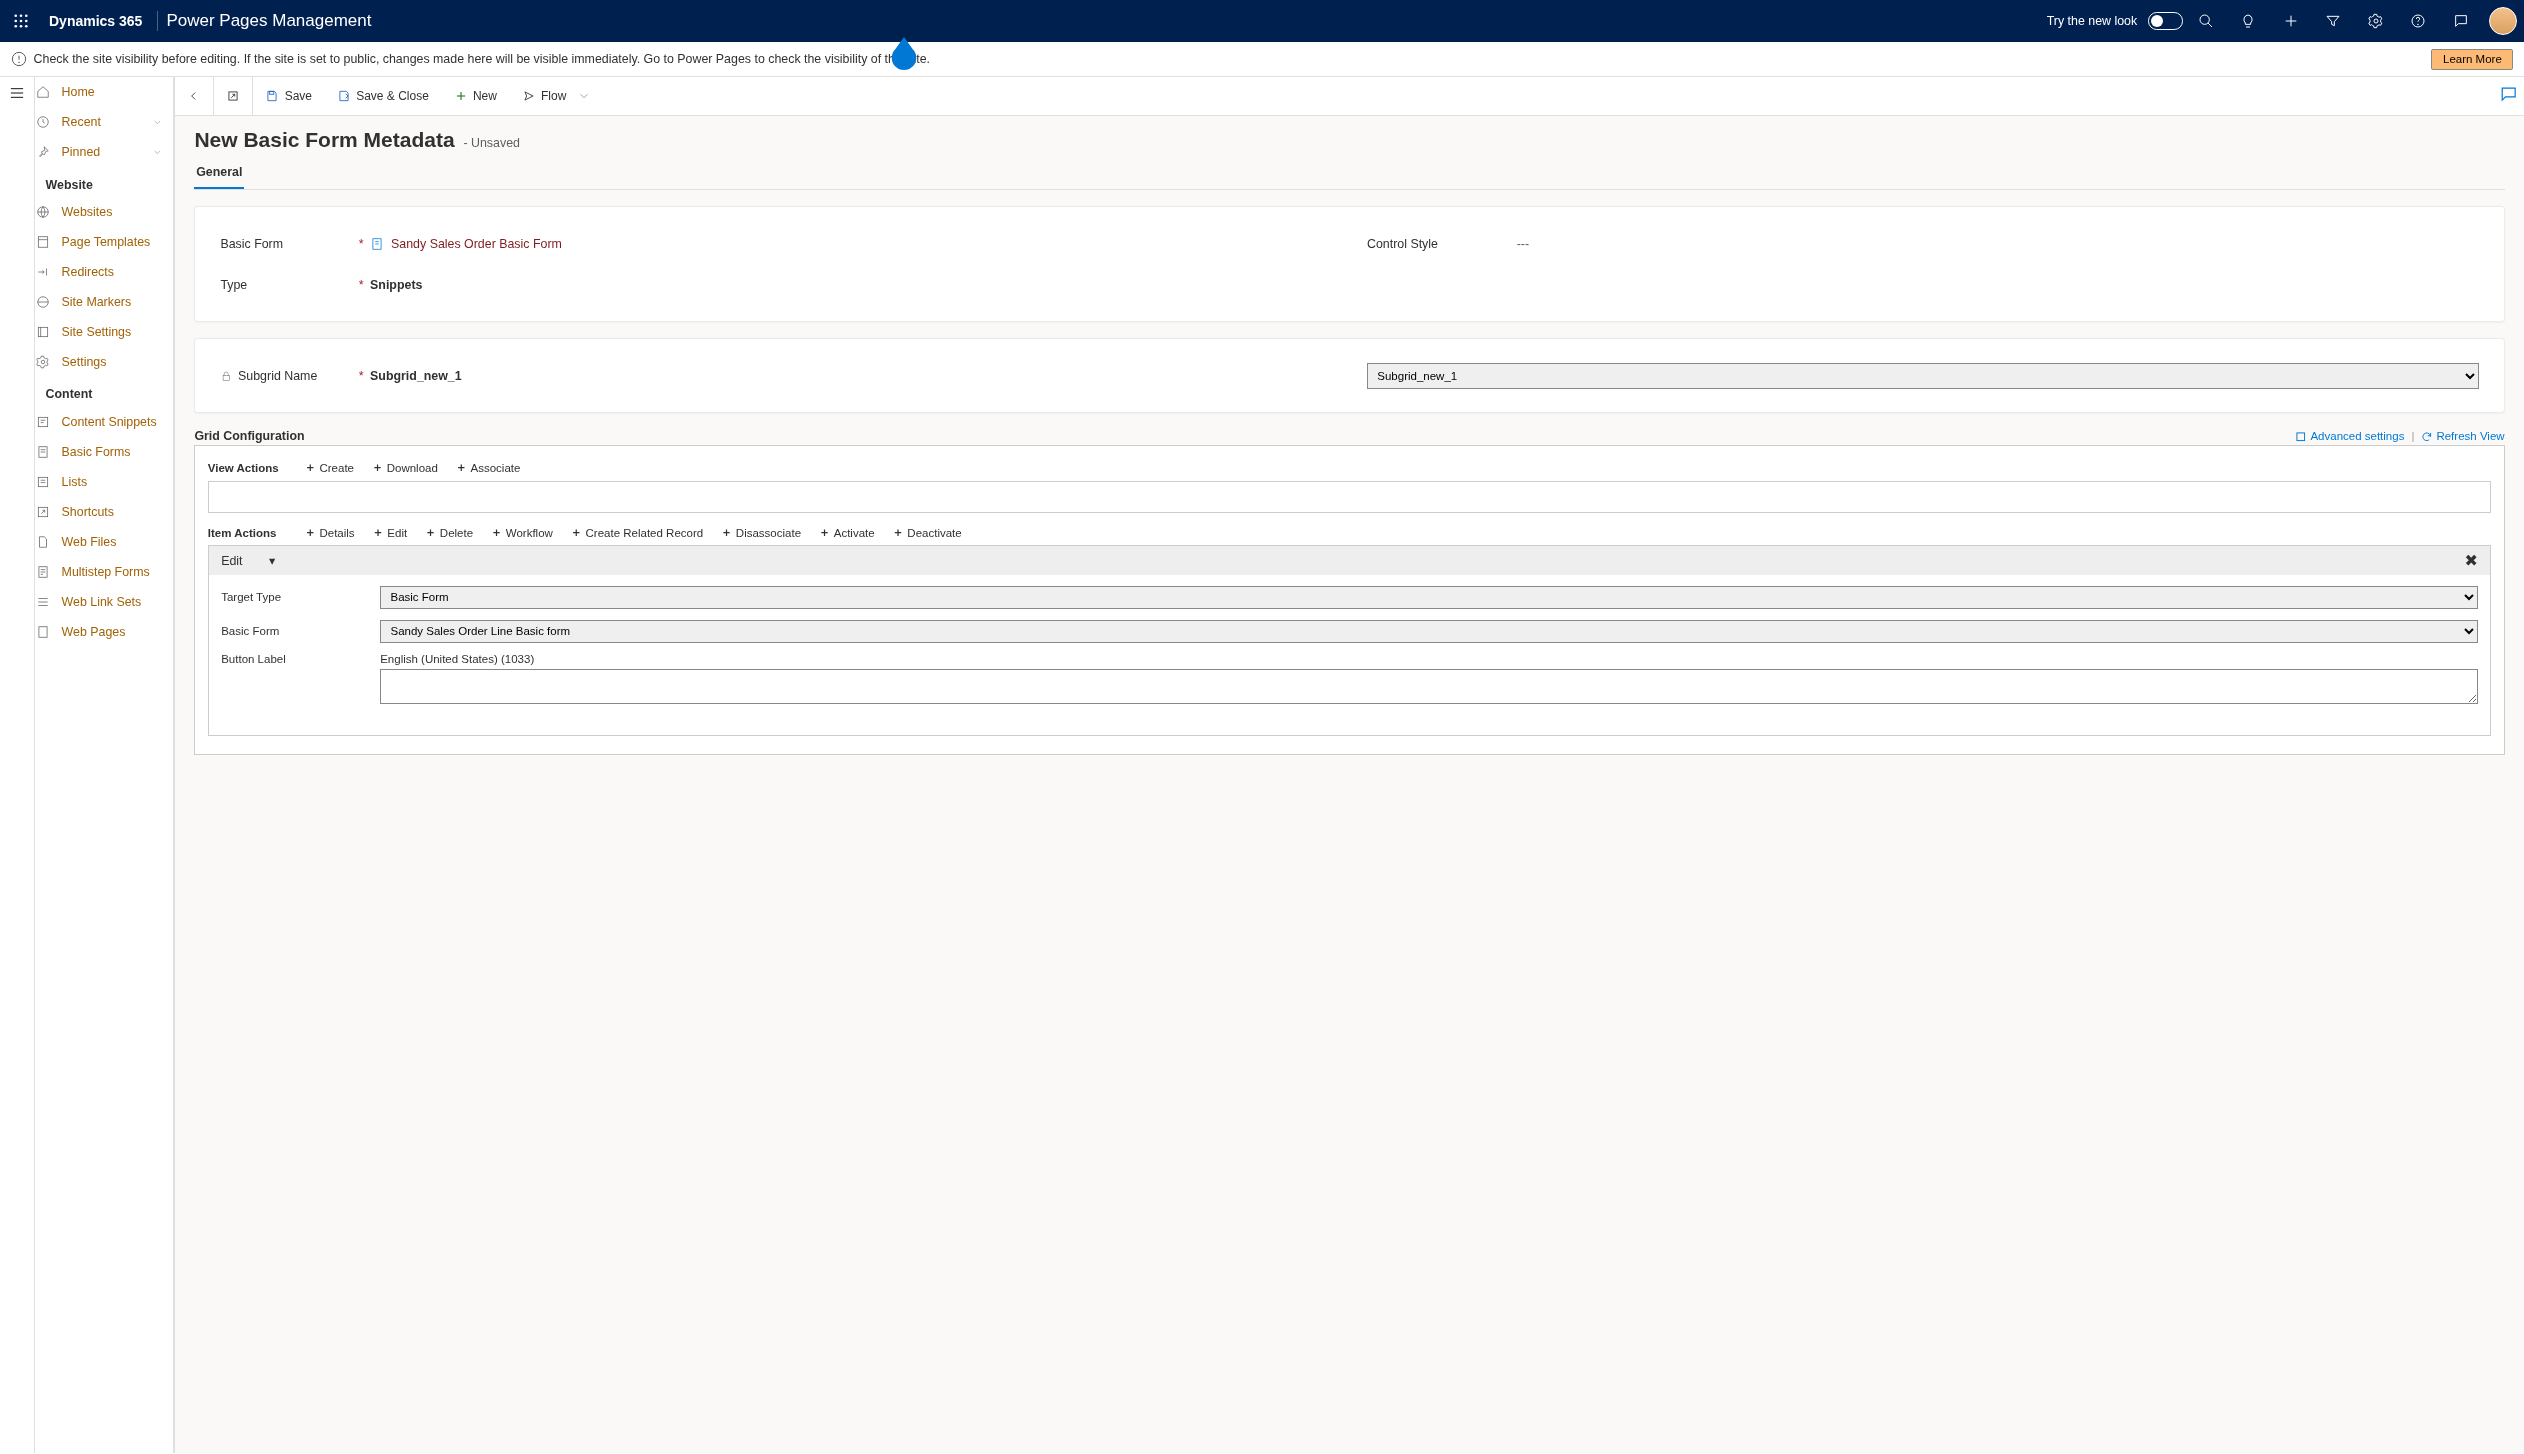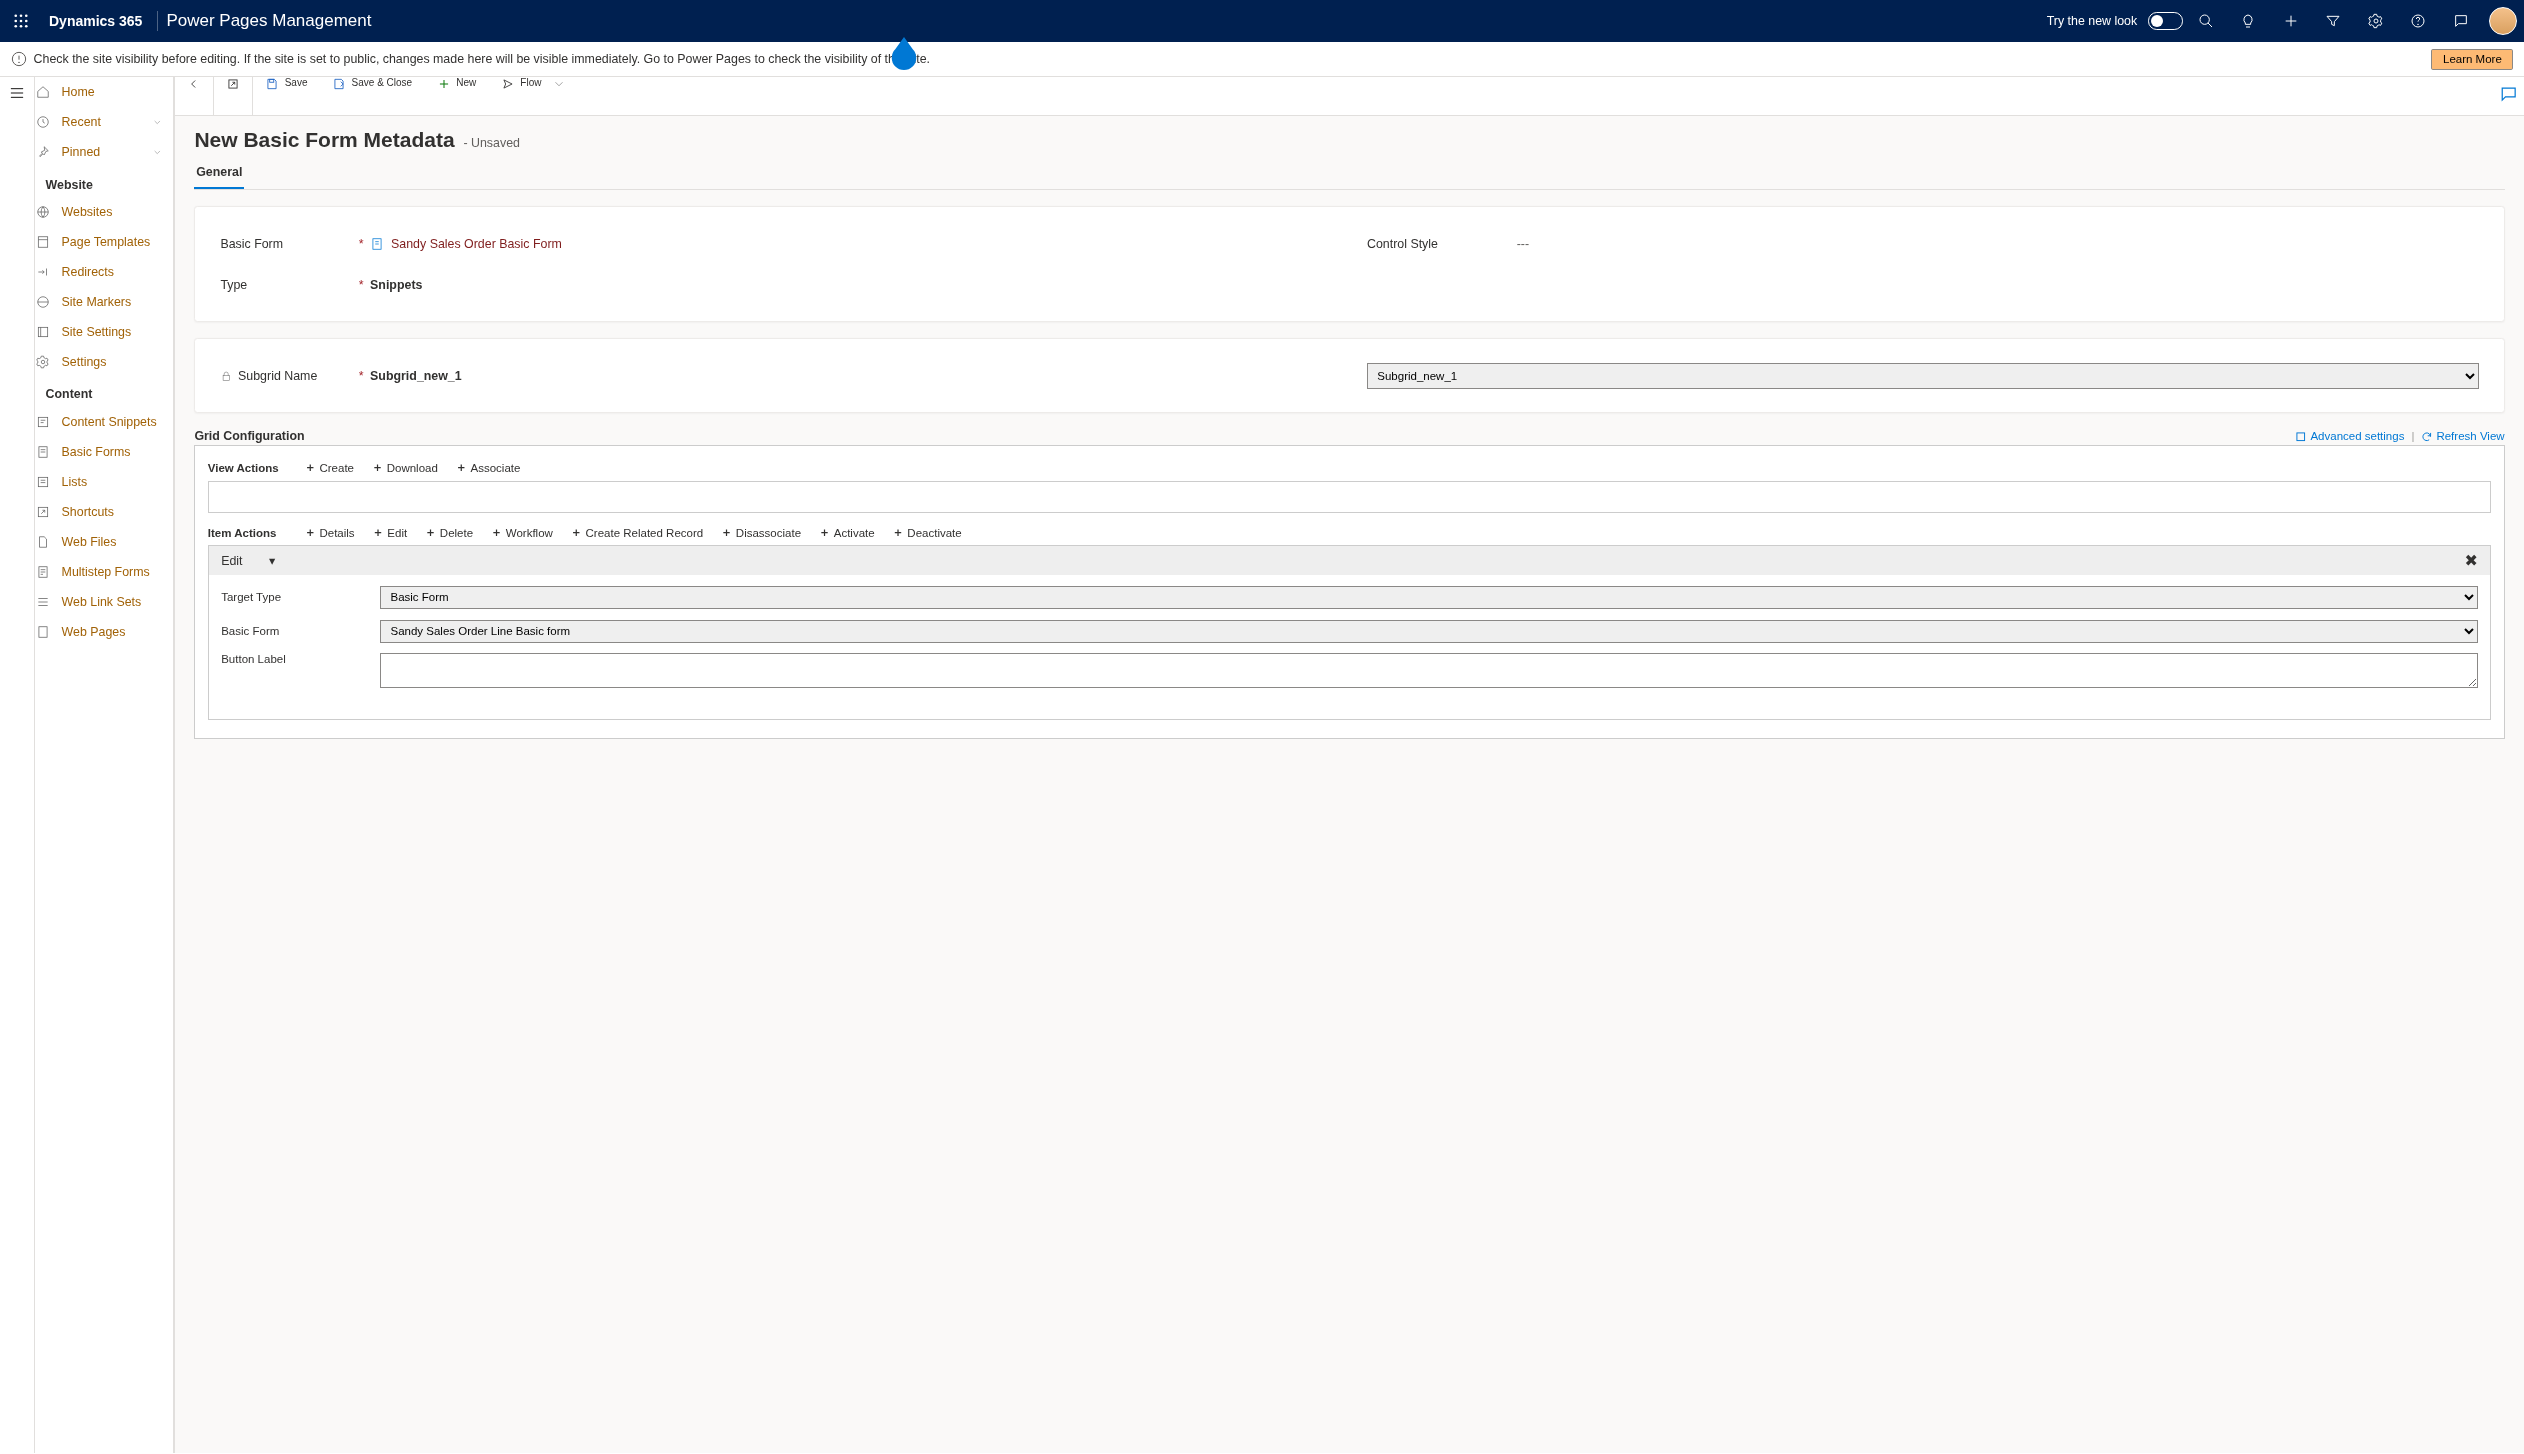--- a/index.html
+++ b/index.html
@@ -29,21 +29,21 @@
 .navitem { display: flex; align-items: center; gap: 10.6px; padding: 7px 10.6px; cursor: pointer; font-size: 12.4px; color: #a16207; }
 .navitem .ico { width: 16px; height: 16px; display: flex; align-items: center; justify-content: center; flex-shrink:0; color:#616161;}
 .navitem .ico svg { width: 14px; height: 14px; stroke: #616161; fill: none; stroke-width: 1.3; }
 .navitem .chev { margin-left: auto; }
 .navgroup { font-weight: 600; padding: 10.6px 10.6px 5.3px; font-size: 12.4px; }
 .sidebar { padding-left:0;}
 .sidebar .navitem { padding-left:0;}
 .sidebar .navgroup{ padding-left:10.6px;}
 .main { flex: 1; display: flex; flex-direction: column; overflow: hidden; position:relative;}
 .cmdbar { height: 39px; border-bottom: 0.9px solid #e1dfdd; display: flex; align-items: center; padding: 0 0px; gap: 0; }
-.cmdbtn { display: flex; align-items: flex-start; gap: 5.3px; padding: 0 12.4px; height: 39px; cursor: pointer; font-size: 10px; }
+.cmdbtn { display: flex; align-items: center; gap: 5.3px; padding: 0 12.4px; height: 39px; cursor: pointer; font-size: 12px; }
 .cmdbtn.iconbox { border-right: 0.9px solid #e1dfdd; width:39px; justify-content:center; padding:0;}
 .cmdbtn svg { width: 14px; height: 14px; }
 .content { flex: 1; overflow-y: auto; padding: 12.4px 19.4px 35px; background: #faf9f8; }
 .page-title-row { display:flex; align-items:baseline; gap:8.8px; margin-bottom:5.3px;}
 .page-title { font-size: 21px; font-weight: 600; }
 .page-sub { color: #605e5c; font-size: 12.4px; }
 .tabs { border-bottom: 0.9px solid #e1dfdd; margin-bottom: 16px; }
 .tab { display: inline-block; padding: 7px 1.8px 8.8px; font-size: 12.4px; font-weight: 600; border-bottom: 2.6px solid #0078d4; cursor: pointer; }
 .card { background: #fff; border: 0.9px solid #edebe9; border-radius: 3.5px; padding: 16px 25px; margin-bottom: 16px; box-shadow: 0 0.9px 1.8px rgba(0,0,0,.04);}
 .row { display: flex; align-items: center; min-height: 41px; }
@@ -542,20 +542,21 @@
             <label>Target Type</label>
             <div class="ctrl"><select><option>Basic Form</option></select></div>
           </div>
           <div class="eprow">
             <label>Basic Form</label>
             <div class="ctrl"><select><option>Sandy Sales Order Line Basic form</option></select></div>
           </div>
           <div class="eprow" style="align-items:flex-start;">
             <label>Button Label</label>
             <div class="ctrl">
+              <span class="langlabel">English (United States) (1033)</span>
               <textarea style=""></textarea>
             </div>
           </div>
         </div>
       </div>
     </div>
   </div>
 </div>
 
 

